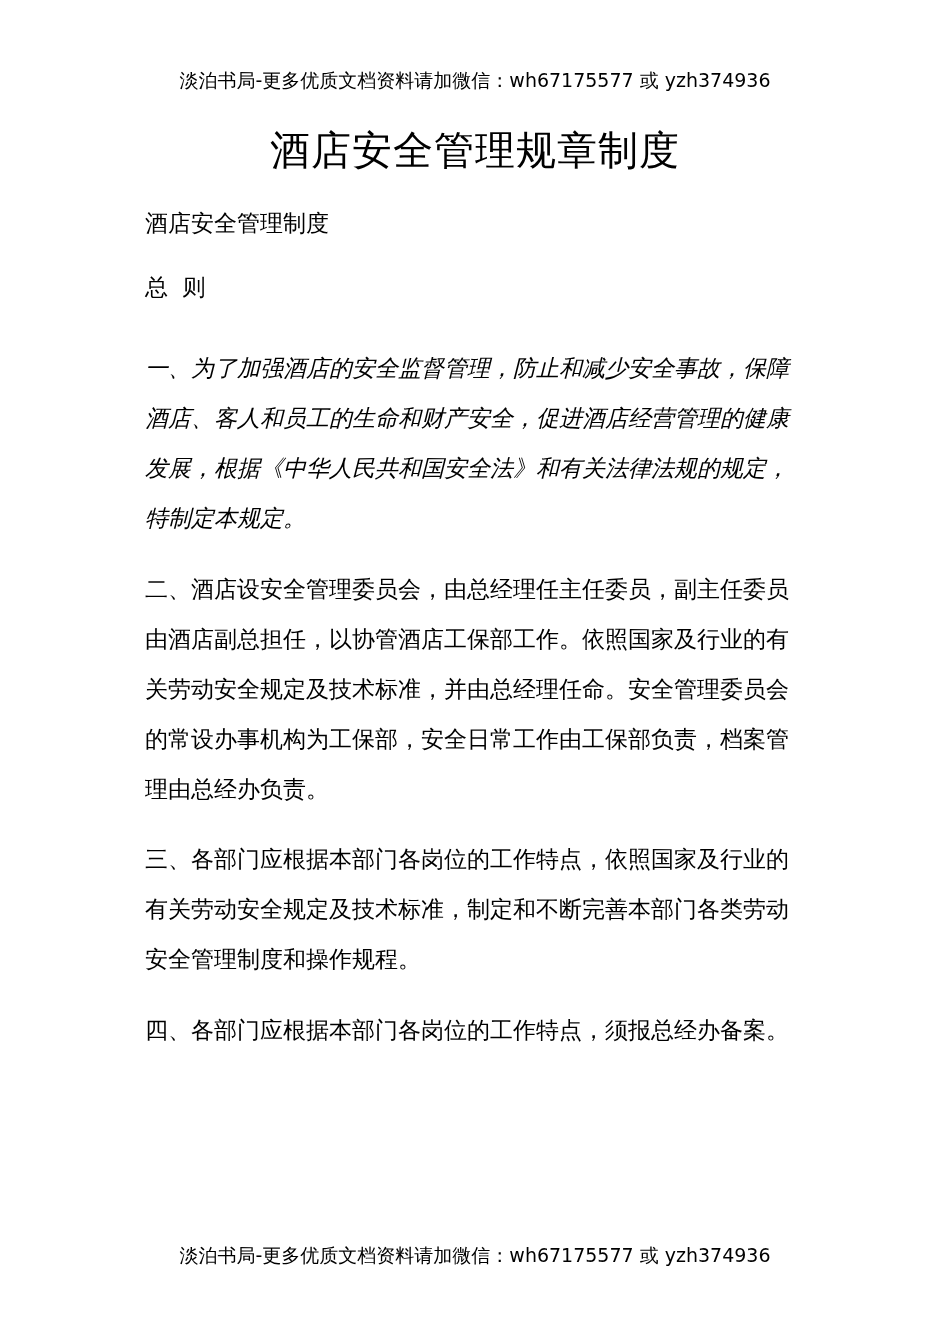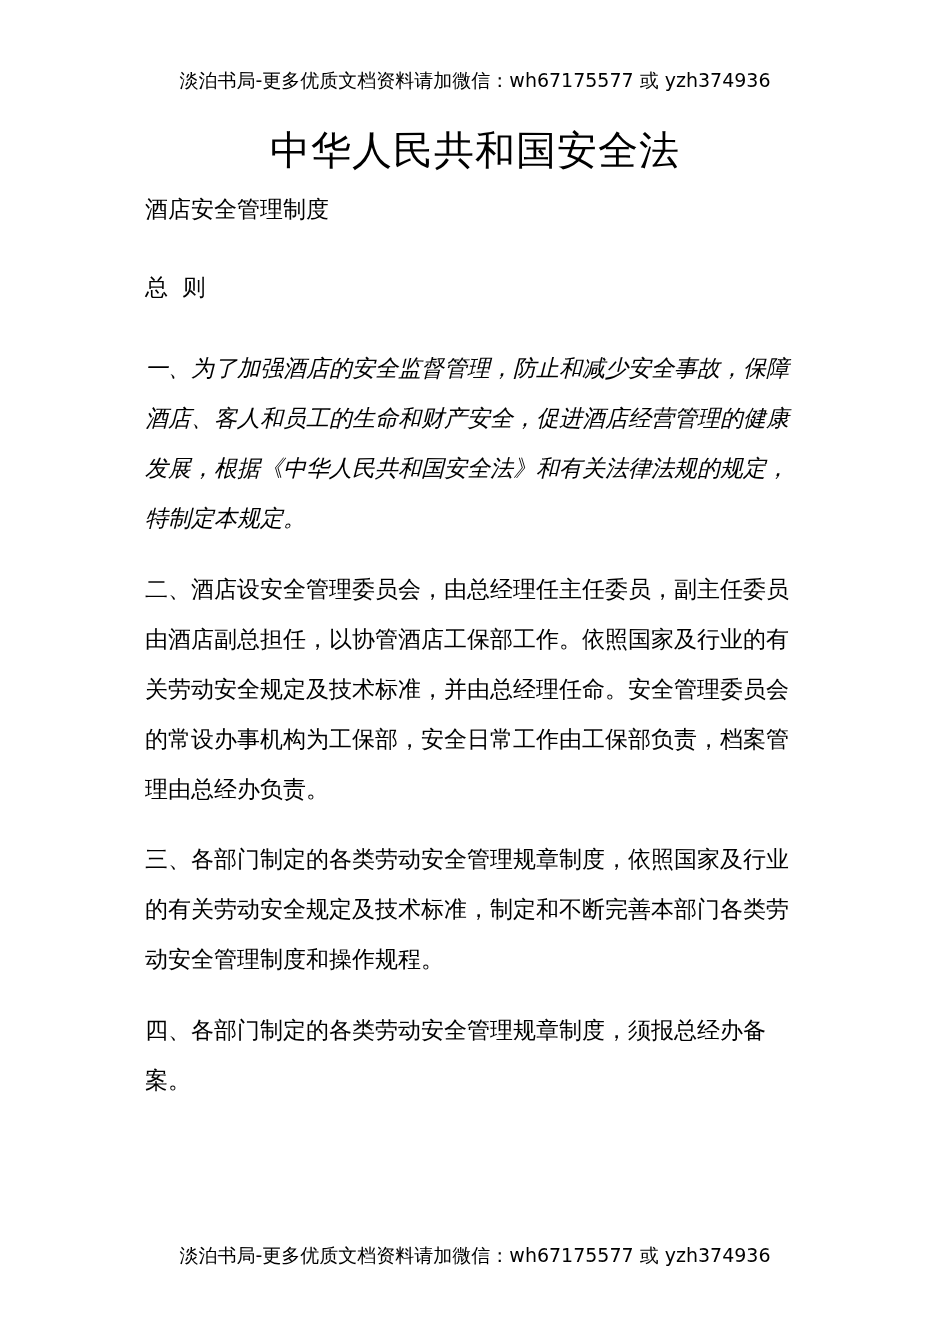--- a/index.html
+++ b/index.html
@@ -41,39 +41,39 @@
     }
     .body-text {
       position: absolute;
       left: 145px;
       width: 660px;
       font-family: "DejaVu Serif", serif;
       font-size: 23px;
       line-height: 50px;
       margin: 0;
     }
-    .subtitle { top: 184px; }
+    .subtitle { top: 198px; }
     .section-head { top: 262px; letter-spacing: 0; }
     .para1 { top: 343px; font-style: italic; }
     .para2 { top: 564px; }
     .para3 { top: 834px; }
     .para4 { top: 1005px; }
   </style>
 </head>
 <body>
 
 <div class="watermark top">淡泊书局-更多优质文档资料请加微信：wh67175577 或 yzh374936</div>
 
-<h1 class="doc-title">中华人民共和国安全法</h1>
+<h1 class="doc-title">酒店安全管理规章制度</h1>
 
 <p class="body-text subtitle">酒店安全管理制度</p>
 
 <p class="body-text section-head" style="white-space: pre;">总  则</p>
 
 <p class="body-text para1">一、为了加强酒店的安全监督管理，防止和减少安全事故，保障酒店、客人和员工的生命和财产安全，促进酒店经营管理的健康发展，根据《中华人民共和国安全法》和有关法律法规的规定，特制定本规定。</p>
 
 <p class="body-text para2">二、酒店设安全管理委员会，由总经理任主任委员，副主任委员由酒店副总担任，以协管酒店工保部工作。依照国家及行业的有关劳动安全规定及技术标准，并由总经理任命。安全管理委员会的常设办事机构为工保部，安全日常工作由工保部负责，档案管理由总经办负责。</p>
 
-<p class="body-text para3">三、各部门制定的各类劳动安全管理规章制度，依照国家及行业的有关劳动安全规定及技术标准，制定和不断完善本部门各类劳动安全管理制度和操作规程。</p>
+<p class="body-text para3">三、各部门应根据本部门各岗位的工作特点，依照国家及行业的有关劳动安全规定及技术标准，制定和不断完善本部门各类劳动安全管理制度和操作规程。</p>
 
-<p class="body-text para4">四、各部门制定的各类劳动安全管理规章制度，须报总经办备案。</p>
+<p class="body-text para4">四、各部门应根据本部门各岗位的工作特点，须报总经办备案。</p>
 
 <div class="watermark bottom">淡泊书局-更多优质文档资料请加微信：wh67175577 或 yzh374936</div>
 
 </body></html>

